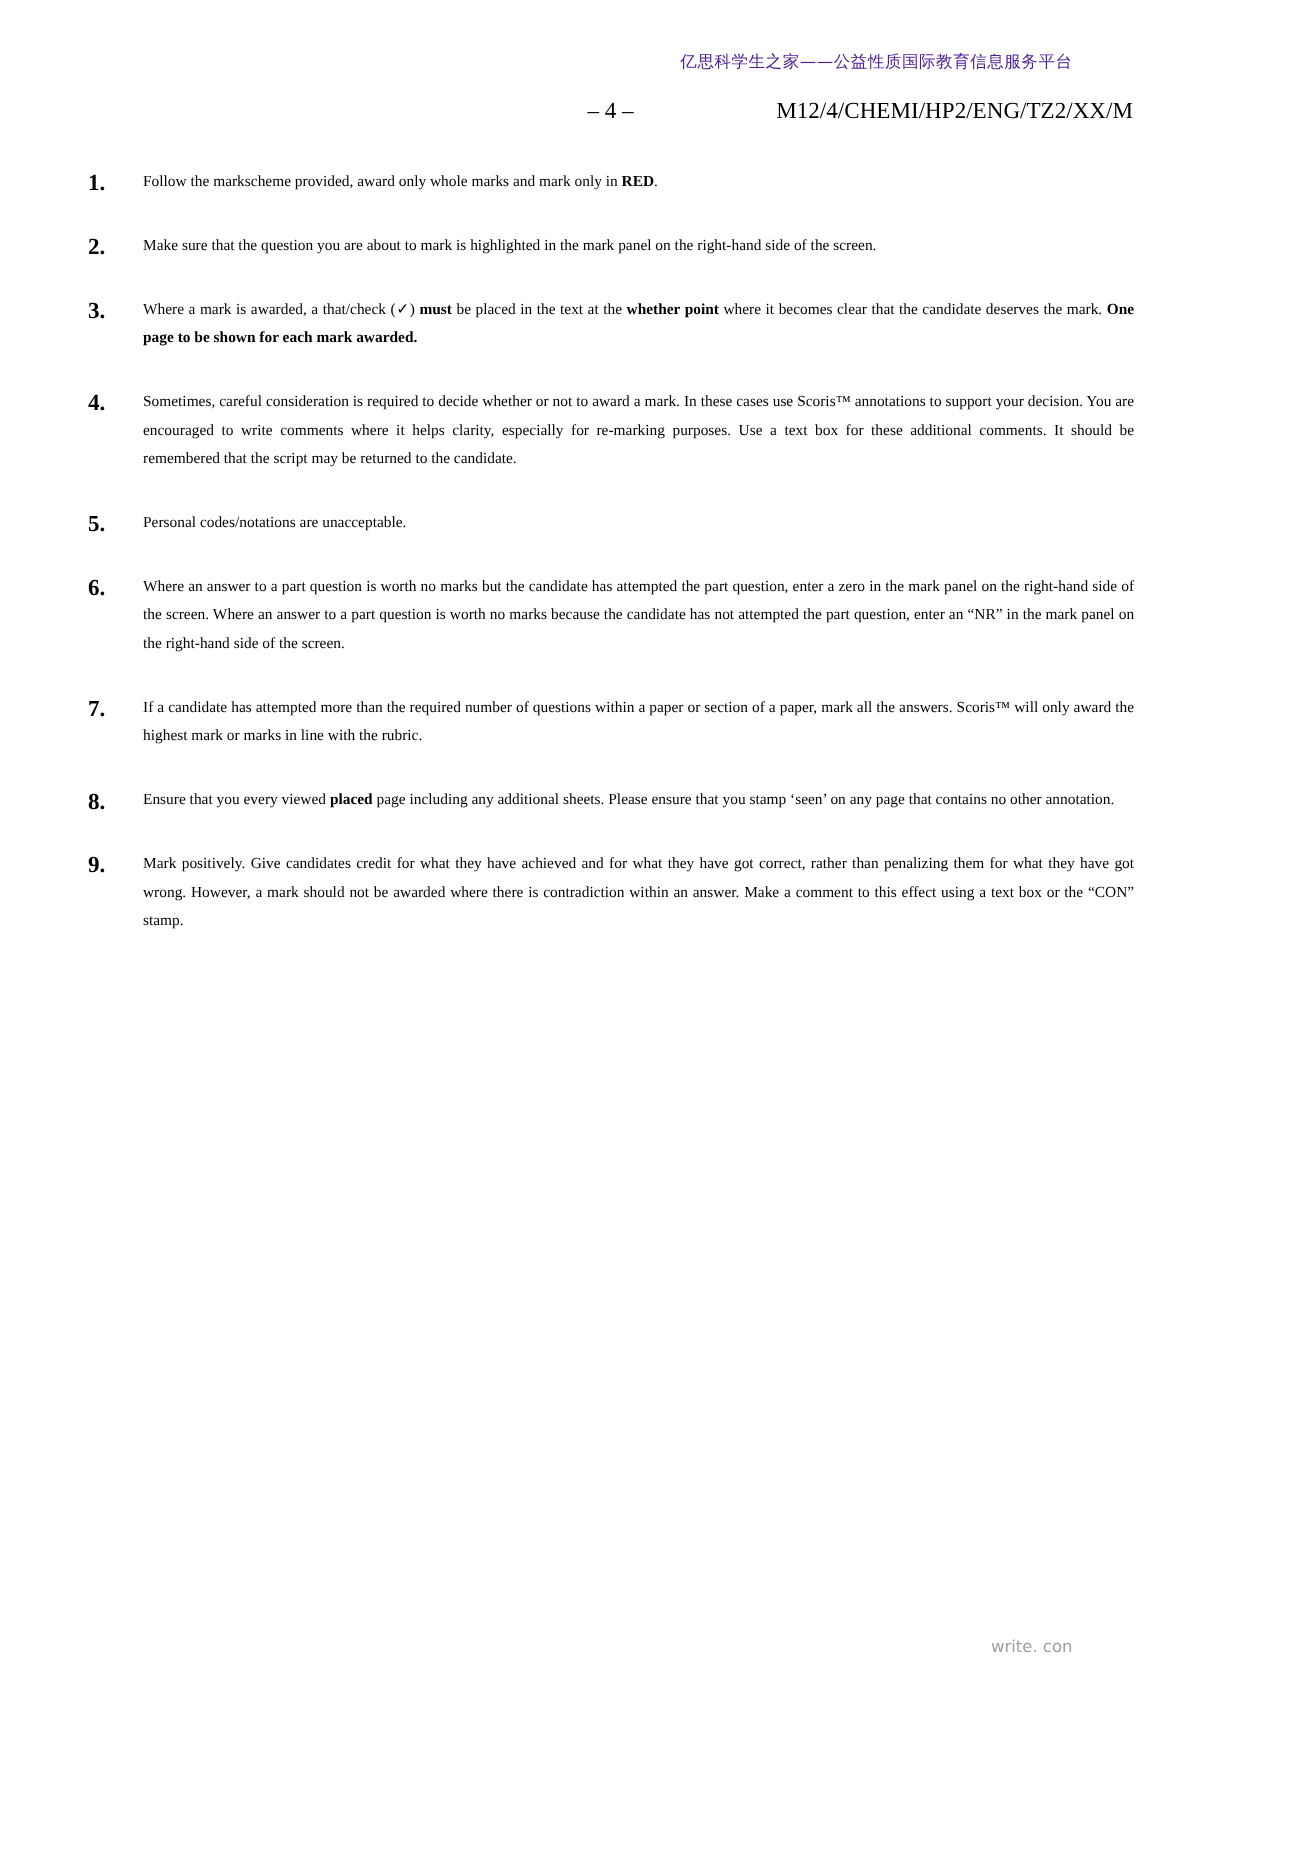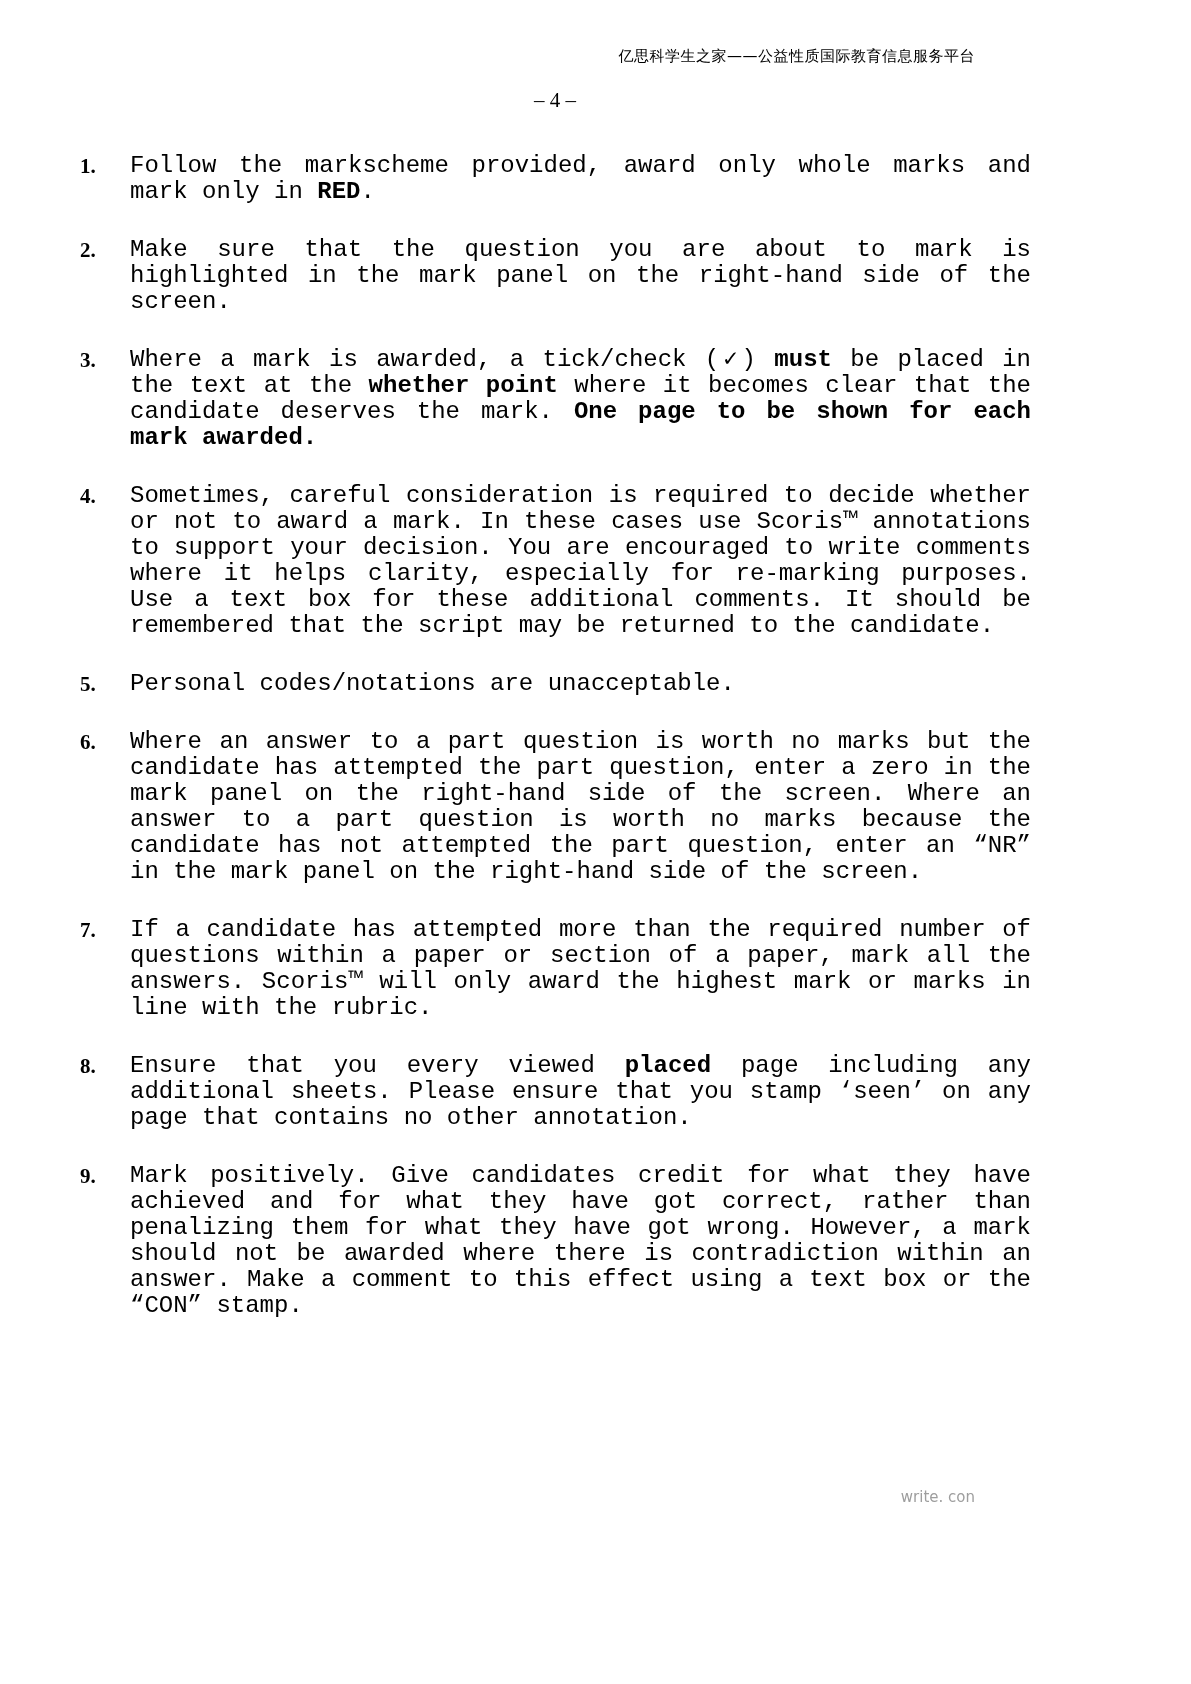--- a/index.html
+++ b/index.html
@@ -16,21 +16,21 @@
     font-family: "Liberation Serif", "DejaVu Serif", serif;
     color: #000000;
     overflow: hidden;
   }
   .watermark {
     position: absolute;
     top: 47px;
     right: 216px;
     font-family: "DejaVu Sans", "Liberation Sans", sans-serif;
     font-size: 15px;
-    color: #000000;
+    color: #4c1d95;
     letter-spacing: 0.5px;
   }
   .header {
     position: absolute;
     top: 88px;
     left: 80px;
     right: 161px;
     height: 30px;
     font-size: 21px;
   }
@@ -58,24 +58,23 @@
   }
   .instruction .num {
     flex: 0 0 50px;
     font-weight: bold;
     font-size: 21px;
     line-height: 26px;
   }
   .instruction .body {
     flex: 1 1 auto;
     margin: 0;
-    font-size: 24px;
+    font-size: 14px;
     line-height: 26px;
     text-align: justify;
-    font-family: Liberation Mono, monospace;
   }
   .instruction .body .b {
     font-weight: bold;
   }
   .footer-mark {
     position: absolute;
     top: 1488px;
     right: 216px;
     font-family: "DejaVu Sans", "Liberation Sans", sans-serif;
     font-size: 15px;
@@ -84,34 +83,35 @@
 </style>
 </head>
 <body>
 
 <div class="page">
 
   <div class="watermark">亿思科学生之家——公益性质国际教育信息服务平台</div>
 
   <div class="header">
     <span class="page-number">– 4 –</span>
+    <span class="doc-code">M12/4/CHEMI/HP2/ENG/TZ2/XX/M</span>
   </div>
 
   <div class="instructions">
       <div class="instruction">
         <span class="num">1.</span>
         <p class="body"><span>Follow the markscheme provided, award only whole marks and mark only in </span><span class="b">RED</span><span>.</span></p>
       </div>
       <div class="instruction">
         <span class="num">2.</span>
         <p class="body"><span>Make sure that the question you are about to mark is highlighted in the mark panel on the right-hand side of the screen.</span></p>
       </div>
       <div class="instruction">
         <span class="num">3.</span>
-        <p class="body"><span>Where a mark is awarded, a tick/check (✓) </span><span class="b">must</span><span> be placed in the text at the </span><span class="b">whether point</span><span> where it becomes clear that the candidate deserves the mark.  </span><span class="b">One page to be shown for each mark awarded.</span></p>
+        <p class="body"><span>Where a mark is awarded, a that/check (✓) </span><span class="b">must</span><span> be placed in the text at the </span><span class="b">whether point</span><span> where it becomes clear that the candidate deserves the mark.  </span><span class="b">One page to be shown for each mark awarded.</span></p>
       </div>
       <div class="instruction">
         <span class="num">4.</span>
         <p class="body"><span>Sometimes, careful consideration is required to decide whether or not to award a mark.  In these cases use Scoris™ annotations to support your decision.  You are encouraged to write comments where it helps clarity, especially for re-marking purposes.  Use a text box for these additional comments.  It should be remembered that the script may be returned to the candidate.</span></p>
       </div>
       <div class="instruction">
         <span class="num">5.</span>
         <p class="body"><span>Personal codes/notations are unacceptable.</span></p>
       </div>
       <div class="instruction">

